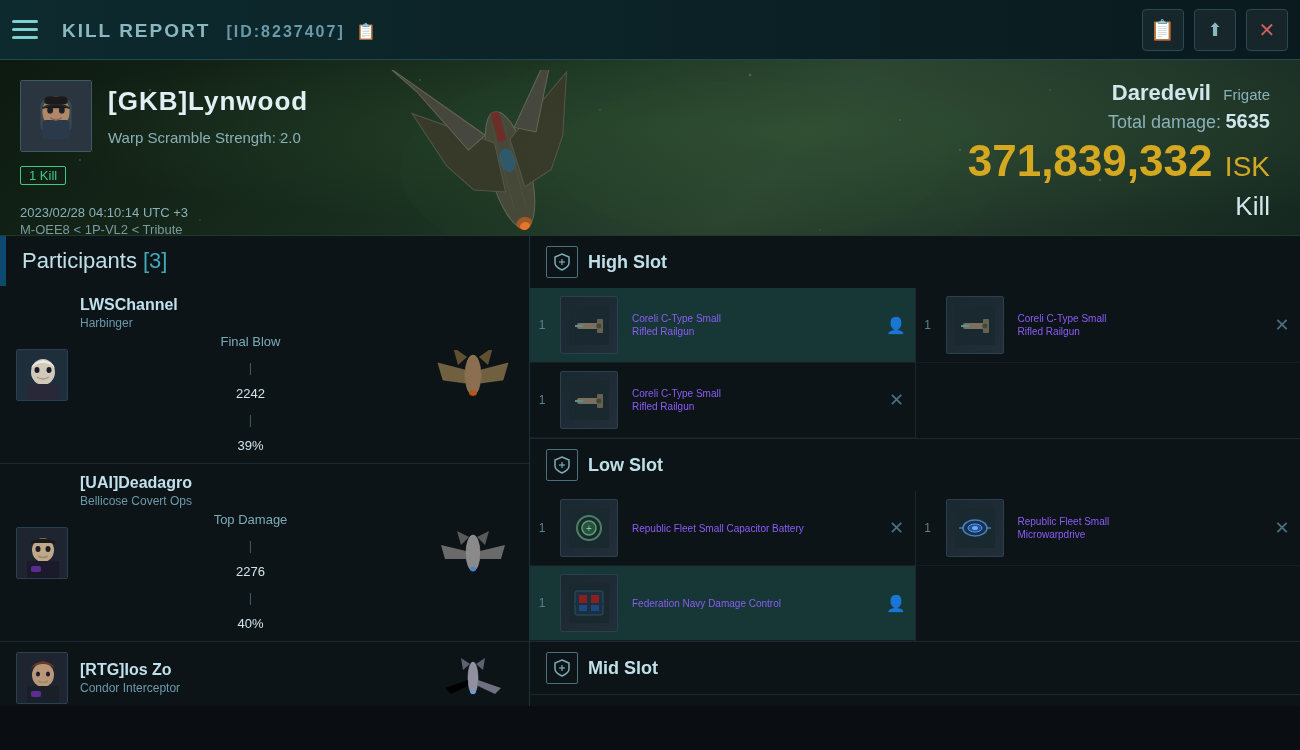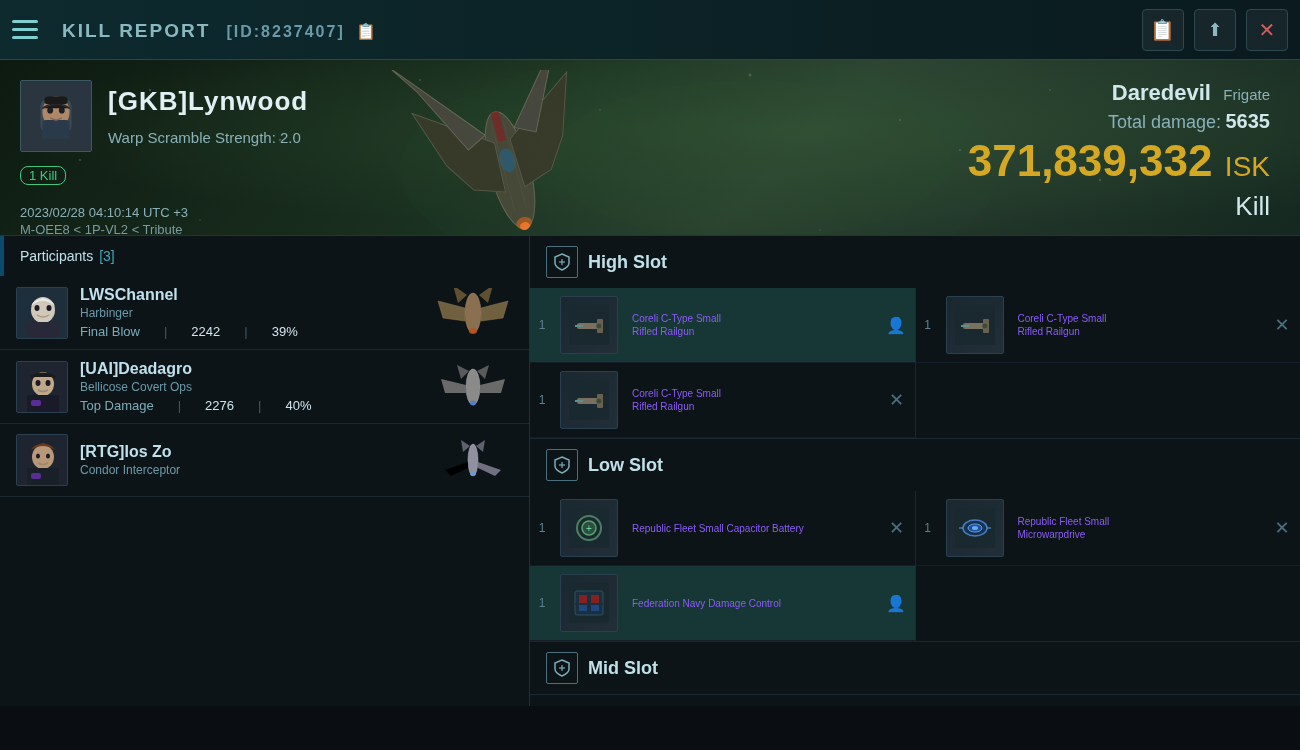--- a/index.html
+++ b/index.html
@@ -101,21 +101,21 @@
       font-size: 15px;
       color: #8ab0b8;
       margin-top: 12px;
     }
     .kill-badge {
       color: #40c880;
       font-size: 13px;
       margin-top: 14px;
       border: 1px solid #40c880;
       padding: 1px 8px;
-      border-radius: 8px;
+      border-radius: 2px;
       display: inline-block;
     }
     .hero-meta {
       margin-top: 20px;
       font-size: 13px;
       color: #7a9aa0;
     }
     .hero-meta .date { color: #8ab0b8; margin-bottom: 2px; }
 
     
@@ -184,22 +184,22 @@
     
     .left-panel {
       width: 530px;
       background: #0d1418;
       border-right: 1px solid #1e3038;
       overflow-y: auto;
     }
     .panel-title {
       display: flex; align-items: center;
       padding: 12px 16px;
-      border-left: 4px solid #0c4a6e;
-      font-size: 14px;
+      border-left: 6px solid #0c4a6e;
+      font-size: 22px;
       color: #c0e0e8;
       background: #0d1418;
     }
     .panel-title .count {
       color: #40a8b8;
       margin-left: 6px;
     }
 
     .participant-card {
       display: flex;
@@ -321,25 +321,26 @@
     .fitting-col + .fitting-col {
       border-left: 1px solid #1a2830;
     }
 
     
     ::-webkit-scrollbar { width: 6px; }
     ::-webkit-scrollbar-track { background: #0a1018; }
     ::-webkit-scrollbar-thumb { background: #2a4a58; border-radius: 3px; }
 
     .p-stats-row {
-      display: flex; align-items: flex-end;
-      gap: 24px;
+      display: flex; align-items: center;
+      gap: 11px;
       margin-top: 4px;
       font-size: 13px;
       color: #7aacb8;
+      flex-direction: column;
     }
     .p-stats-row .sep { color: #3a5a68; }
     .p-stats-row .val { color: #d0e4ec; }
   </style>
 </head>
 <body>
 
 <div class="header">
   <div class="header-menu-icon">
     <span></span>

